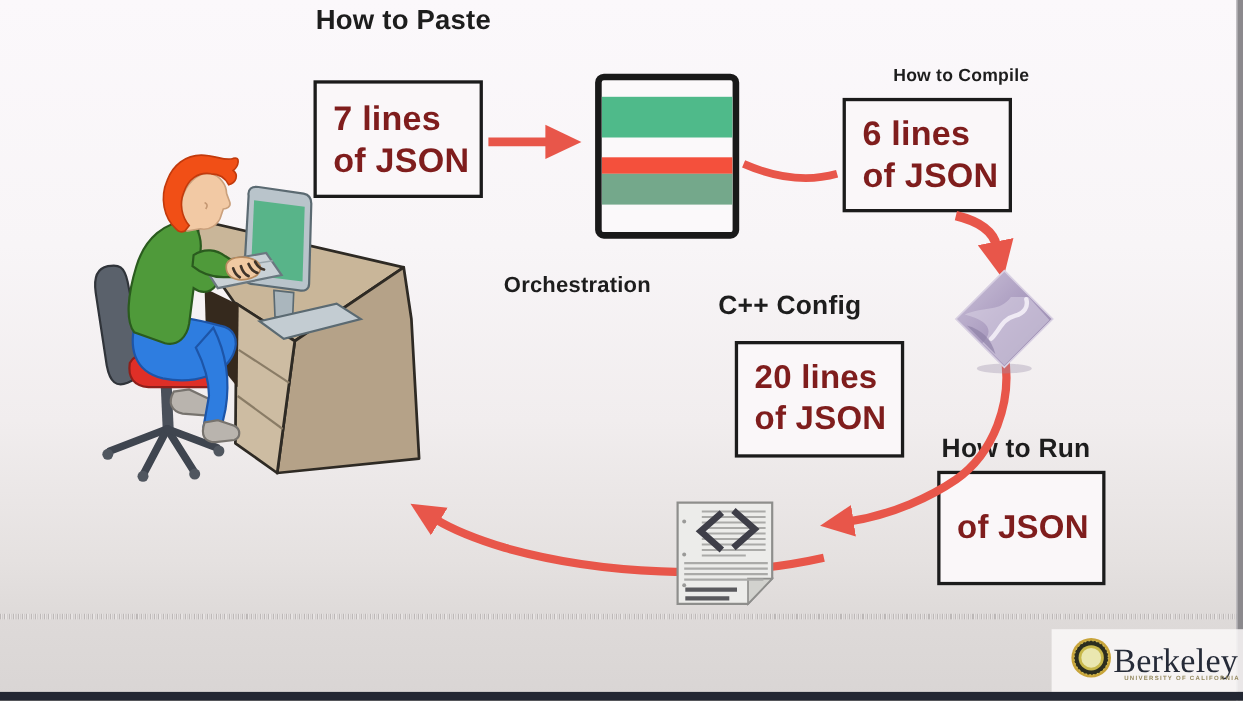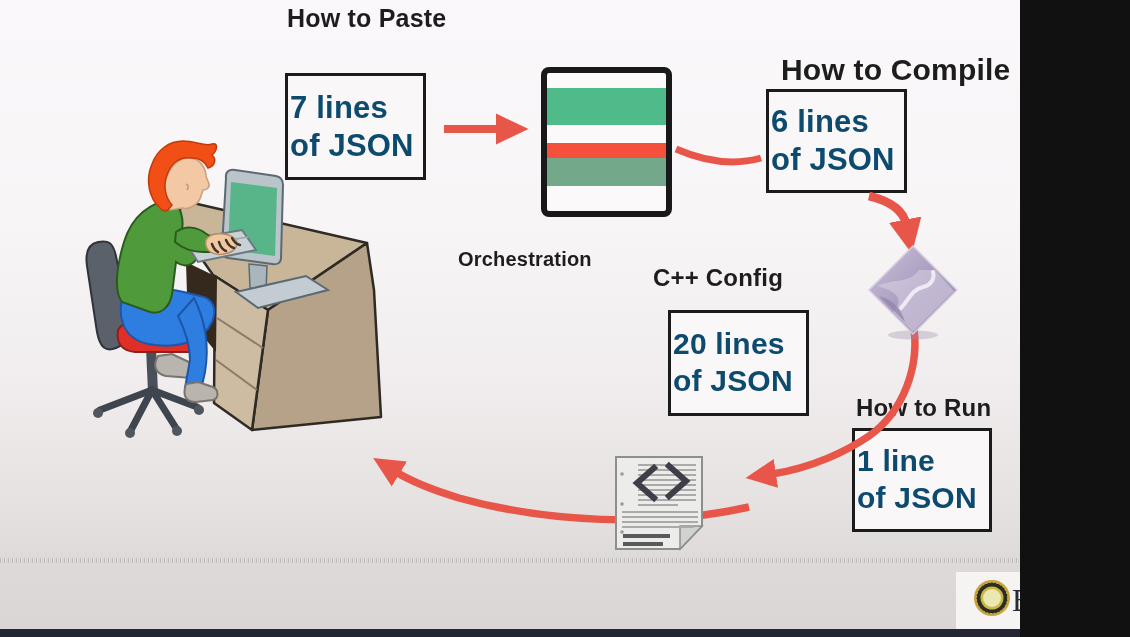--- a/index.html
+++ b/index.html
@@ -1,33 +1,33 @@
 <!DOCTYPE html>
 <html><head>
 <meta charset="utf-8">
 <style>
   html,body{margin:0;padding:0;background:#111;}
   .stage{
-    position:relative;width:1020px;height:637px;overflow:hidden;
+    position:relative;width:1130px;height:637px;overflow:hidden;
     font-family:"Liberation Sans","DejaVu Sans",sans-serif;
     background:linear-gradient(180deg,#fbf8fb 0%,#f8f5f7 35%,#f1edee 60%,#e5e1e0 80%,#dedad9 88%,#d9d5d4 100%);
   }
   .abs{position:absolute;}
   
   .heading{color:#1d1d1d;font-weight:800;z-index:3;line-height:33px;letter-spacing:.2px;}
   .h-paste{left:287px;top:2px;font-size:25px;}
-  .h-compile{left:781px;top:53px;font-size:30px;}
+  .h-compile{left:812px;top:53px;font-size:16px;}
   .h-orch{left:458px;top:247px;font-size:20px;line-height:24px;text-align:center;}
   .h-cpp{left:653px;top:266px;font-size:24px;line-height:24px;}
   .h-run{left:856px;top:391px;font-size:24px;}
   
   .label-box{
-    border:3px solid #1b1b1b;background:#faf7f9;color:#0c4a6e;
+    border:3px solid #1b1b1b;background:#faf7f9;color:#7f1d1d;
     font-weight:800;z-index:3;display:flex;flex-direction:column;justify-content:center;
-    padding-left:2px;line-height:1.22;letter-spacing:.2px;
+    padding-left:15px;line-height:1.22;letter-spacing:.2px;
   }
   .b1{left:285px;top:73px;width:133px;height:101px;font-size:31px;}
   .b2{left:766px;top:89px;width:133px;height:98px;font-size:31px;}
   .b3{left:452px;top:278px;width:196px;height:119px;font-size:38px;}
   .b4{left:668px;top:310px;width:133px;height:100px;font-size:30px;}
   .b5{left:852px;top:428px;width:132px;height:98px;font-size:30px;}
   
   .file-icon{
     left:541px;top:67px;width:119px;height:138px;background:#fbf9fa;
     border:6px solid #191919;border-radius:8px;z-index:6;overflow:hidden;
@@ -73,21 +73,20 @@
   </div>
   <div class="abs label-box b2">
     <div>6 lines</div>
     <div>of JSON</div>
   </div>
   <div class="abs label-box b4">
     <div>20 lines</div>
     <div>of JSON</div>
   </div>
   <div class="abs label-box b5">
-    <div>1 line</div>
     <div>of JSON</div>
   </div>
 
   <svg class="abs svg-layer" width="1130" height="637" viewBox="0 0 1130 637">
     <defs>
       <marker id="ah" markerUnits="strokeWidth" markerWidth="4.2" markerHeight="4.2" viewBox="0 0 4 4" refX="0.5" refY="2" orient="auto">
         <path d="M0,0.15 L3.9,2 L0,3.85 Z" fill="#e8564a"></path>
       </marker>
     </defs>
     <path d="M 444,129 L 500,129" stroke="#e8564a" stroke-width="8" fill="none" marker-end="url(#ah)"></path>

